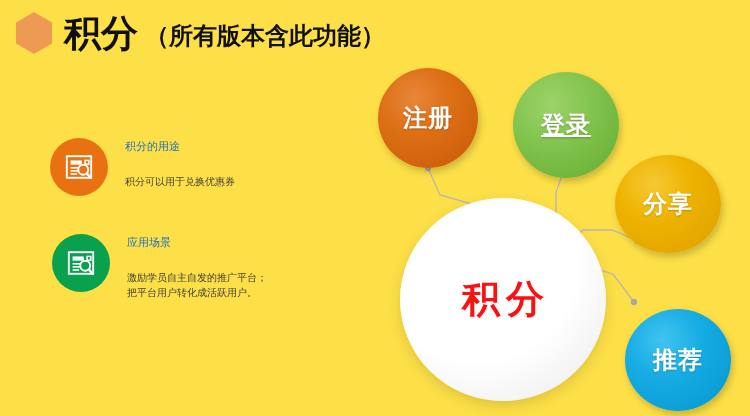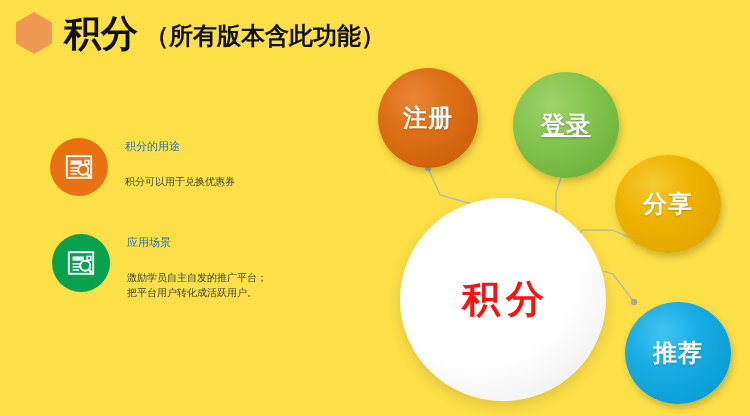--- a/index.html
+++ b/index.html
@@ -136,21 +136,21 @@
   .b-login {
     left: 143px; top: 24px; width: 106px; height: 106px;
     background: radial-gradient(circle at 36% 30%, #9ed269 0%, #84c550 38%, #63ab30 100%);
     text-decoration: underline;
   }
   .b-share {
     left: 245px; top: 107px; width: 106px; height: 98px;
     background: radial-gradient(circle at 36% 30%, #f5c935 0%, #eeb300 38%, #dc9f00 100%);
   }
   .b-recommend {
-    left: 255px; top: 254px; width: 106px; height: 102px;
+    left: 255px; top: 261px; width: 106px; height: 102px;
     background: radial-gradient(circle at 36% 30%, #41c4f0 0%, #17ace4 38%, #0495cf 100%);
   }
   .core {
     position: absolute;
     left: 30px; top: 150px;
     width: 206px; height: 203px;
     border-radius: 50%;
     background: radial-gradient(circle at 38% 32%, #ffffff 0%, #ffffff 52%, #f4f4f4 76%, #e2e2e2 94%, #d8d8d8 100%);
     box-shadow: 0 5px 14px rgba(0,0,0,0.13);
     display: flex;

